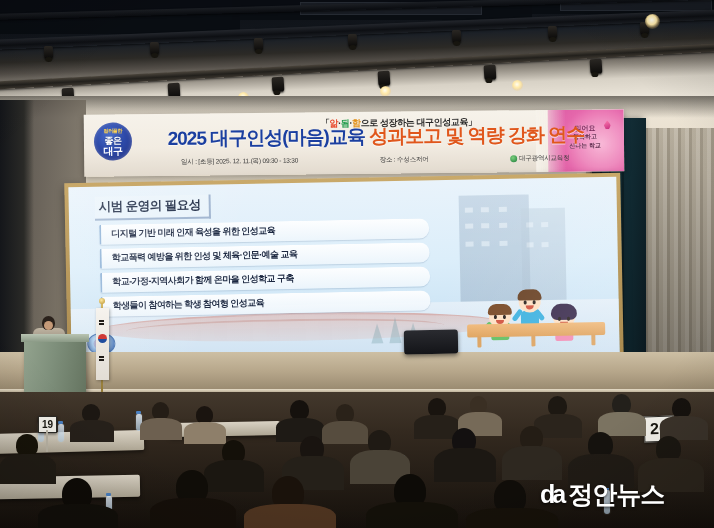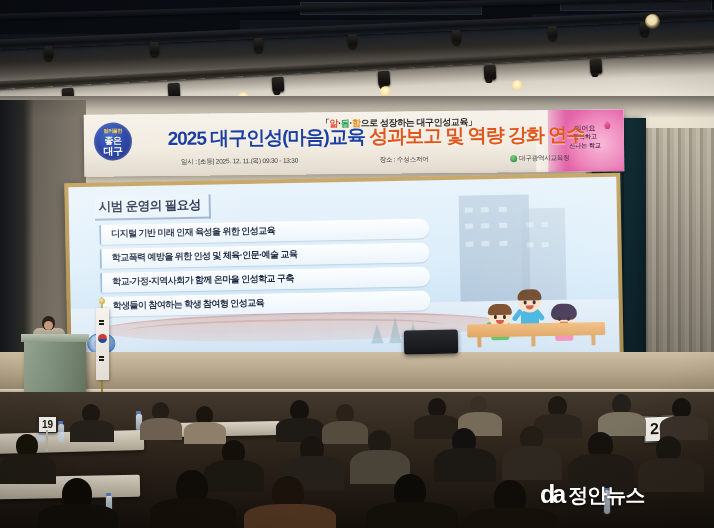--- a/index.html
+++ b/index.html
@@ -368,21 +368,21 @@
   .watermark{
     position:absolute;left:540px;top:482px;
     display:flex;align-items:center;gap:5px;
     font-weight:bold;
     text-shadow:0 1px 3px rgba(0,0,0,.75);
   }
   .wm-logo{
     font-size:25px;color:#ffffff;letter-spacing:-3px;font-style:normal;
     line-height:1;
   }
-  .wm-text{font-size:20px;color:#ffffff;letter-spacing:-1px;line-height:1;text-align:center;}
+  .wm-text{font-size:25px;color:#ffffff;letter-spacing:-1px;line-height:1;text-align:center;}
 </style>
 </head>
 <body>
 
 <div id="photo">
 
   <div class="ceiling">
     <div class="ceil-panel" style="left:0;top:0;width:240px;height:34px;"></div>
     <div class="ceil-panel" style="left:232px;top:0;width:300px;height:20px;"></div>
     <div class="ceil-panel" style="left:520px;top:0;width:200px;height:14px;"></div>

